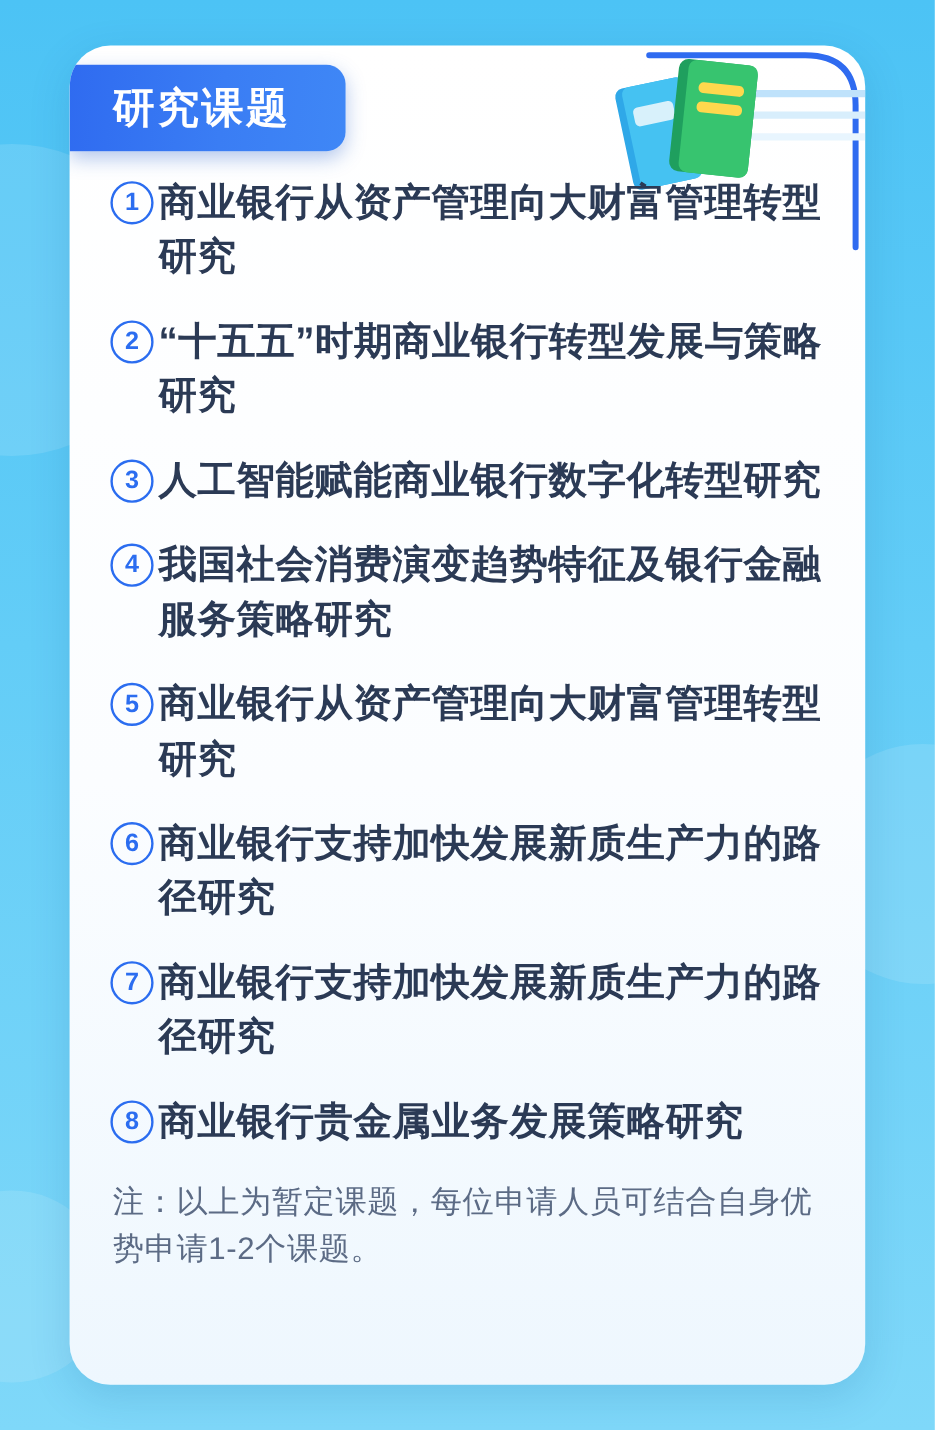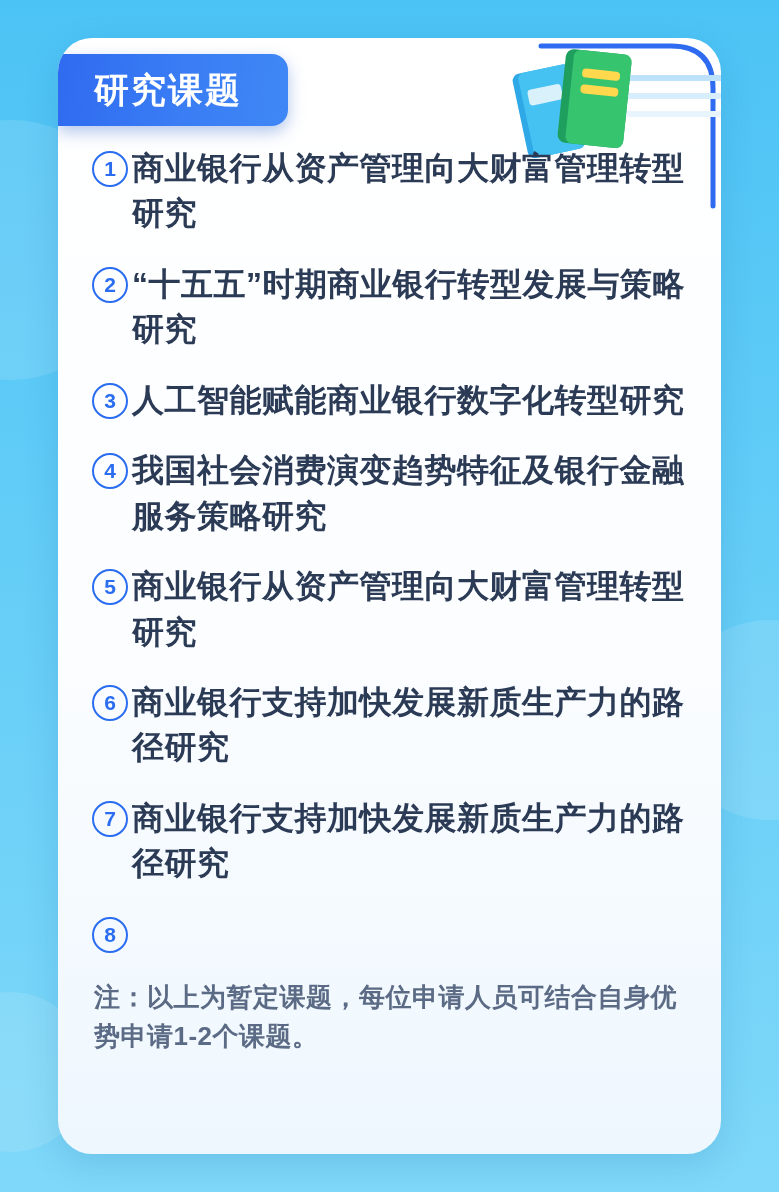--- a/index.html
+++ b/index.html
@@ -115,21 +115,20 @@
     letter-spacing: 0.5px;
   }
   .note {
     margin-top: 8px;
     margin-left: 2px;
     color: #5c6b85;
     font-size: 26px;
     line-height: 1.5;
     letter-spacing: 0.5px;
     max-width: 612px;
-    font-weight: bold;
   }
 </style>
 </head>
 <body>
 
 <div class="bg-blob b1"></div>
 <div class="bg-blob b2"></div>
 <div class="bg-blob b3"></div>
 
 <div class="card">
@@ -191,17 +190,18 @@
       <div class="item-text">商业银行支持加快发展新质生产力的路径研究</div>
     </div>
 
     <div class="item">
       <div class="num">7</div>
       <div class="item-text">商业银行支持加快发展新质生产力的路径研究</div>
     </div>
 
     <div class="item">
       <div class="num">8</div>
+      <div class="item-text">商业银行贵金属业务发展策略研究</div>
     </div>
 
     <div class="note">注：以上为暂定课题，每位申请人员可结合自身优势申请1-2个课题。</div>
   </div>
 </div>
 
 </body></html>

